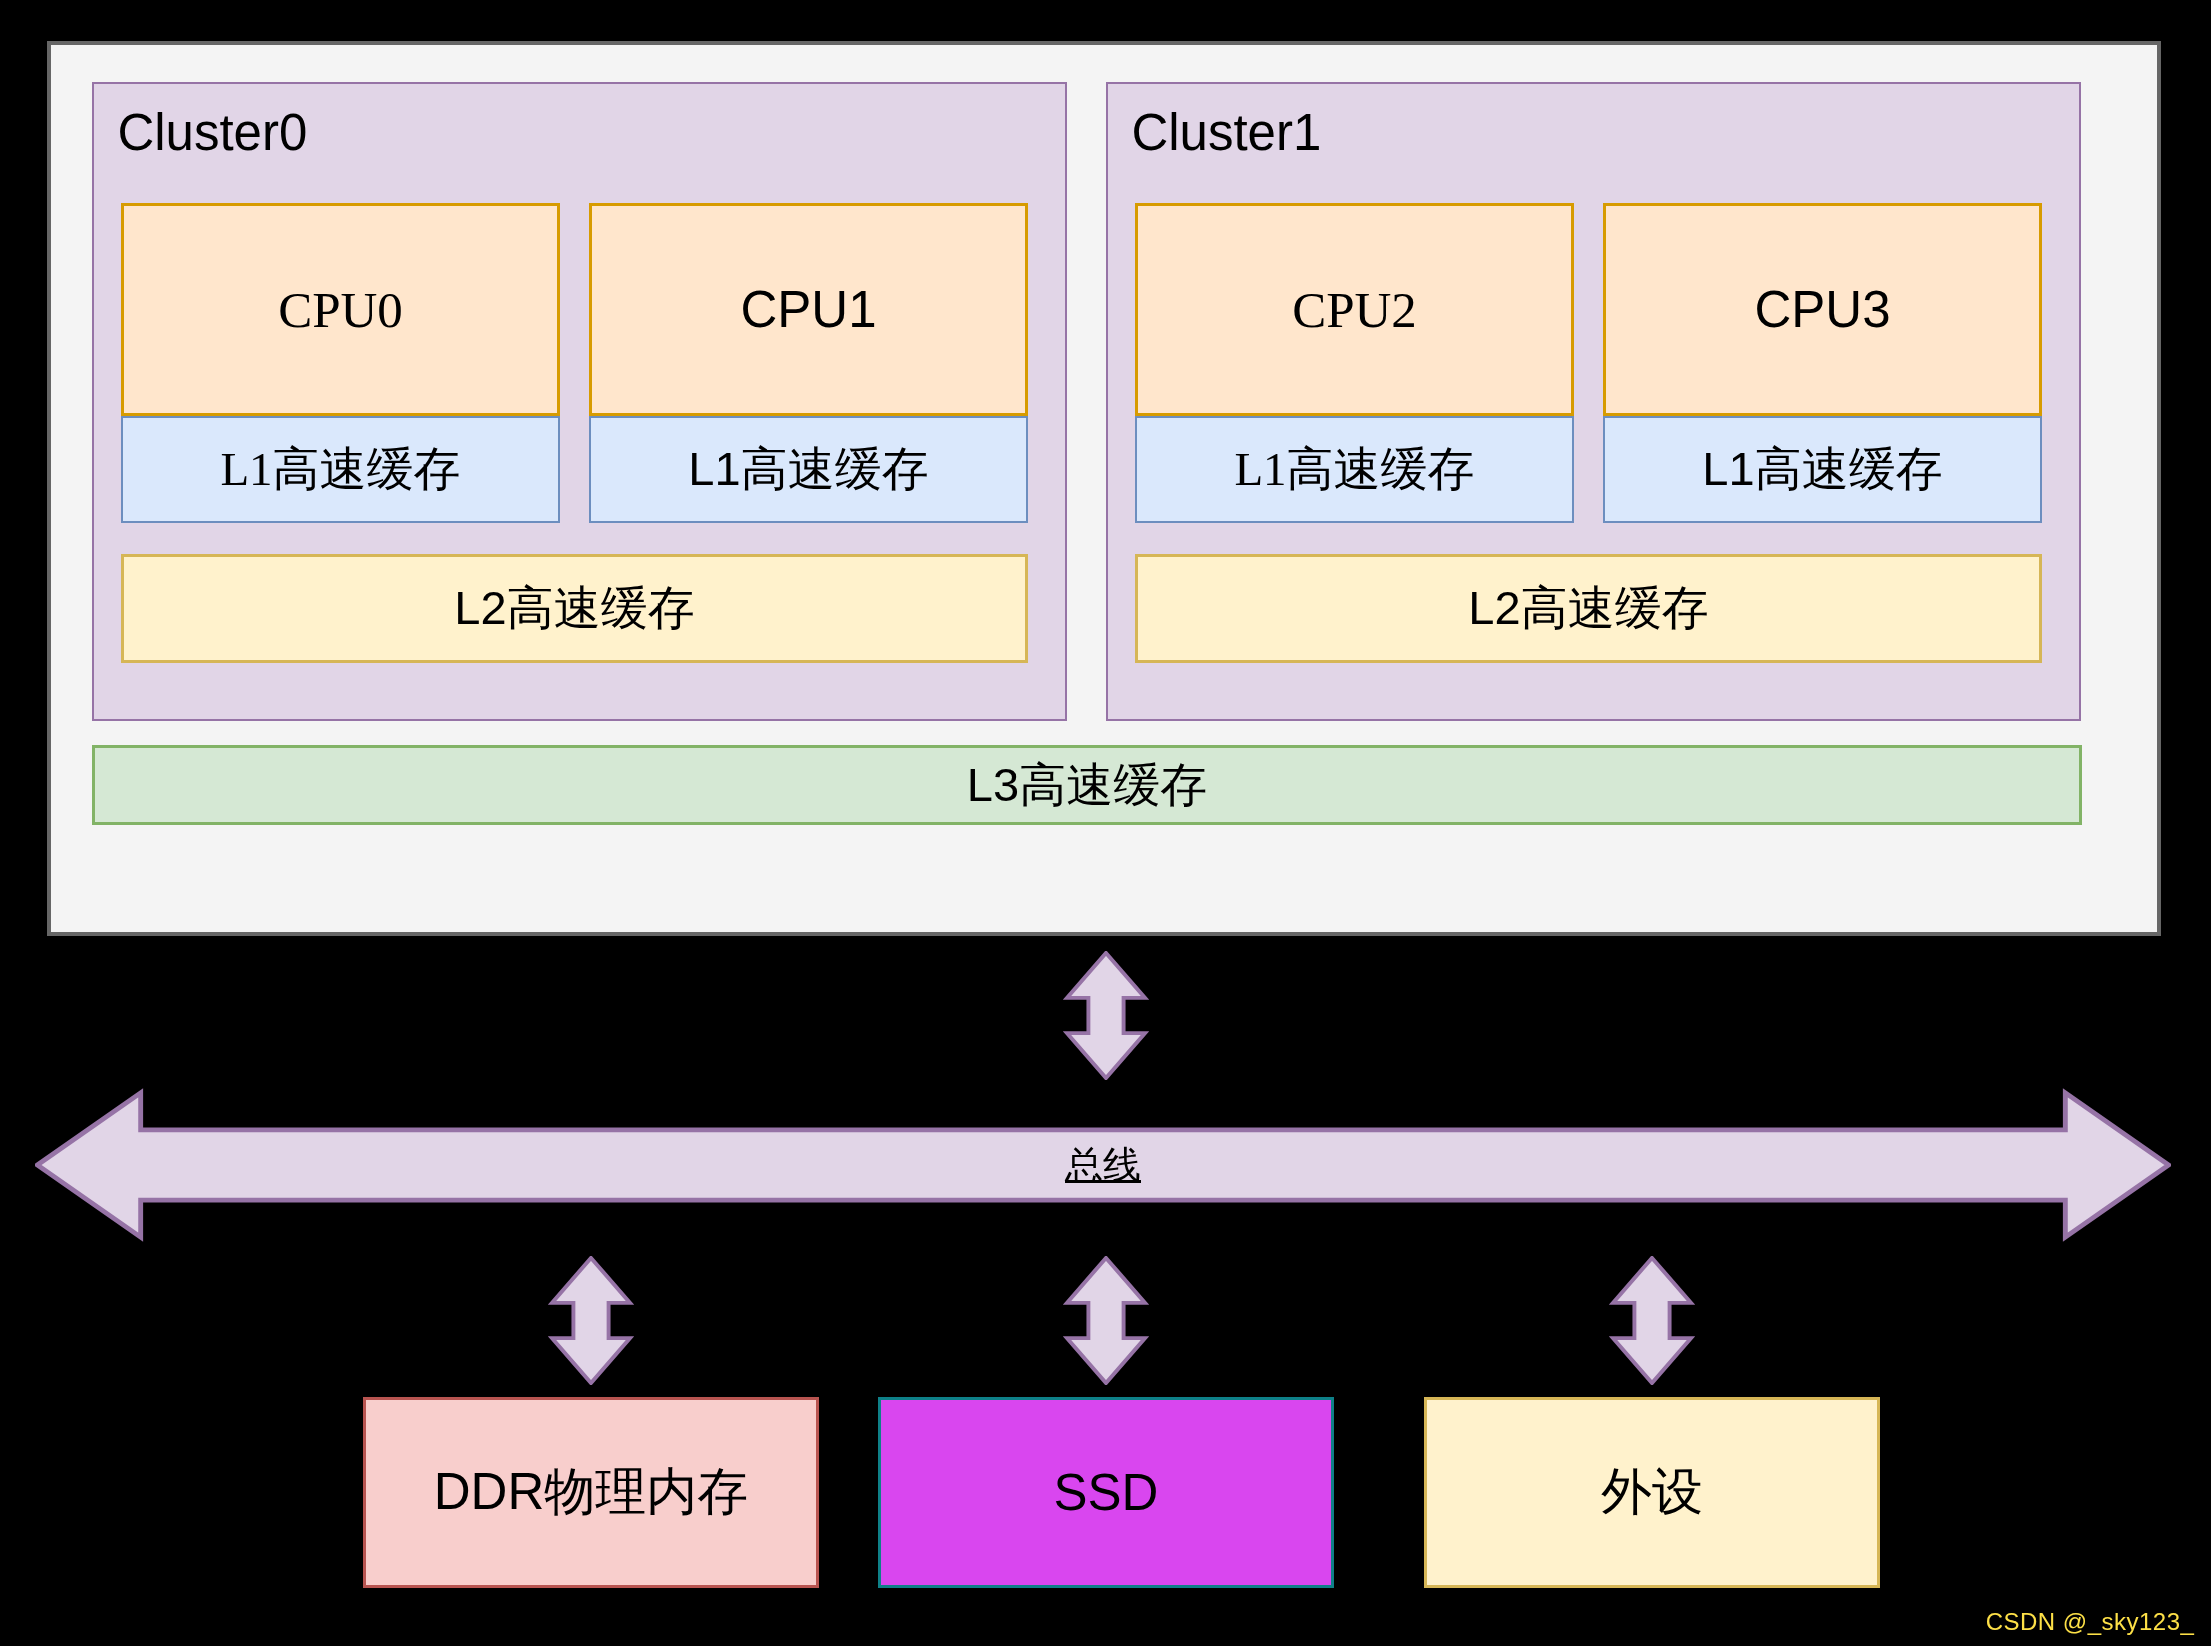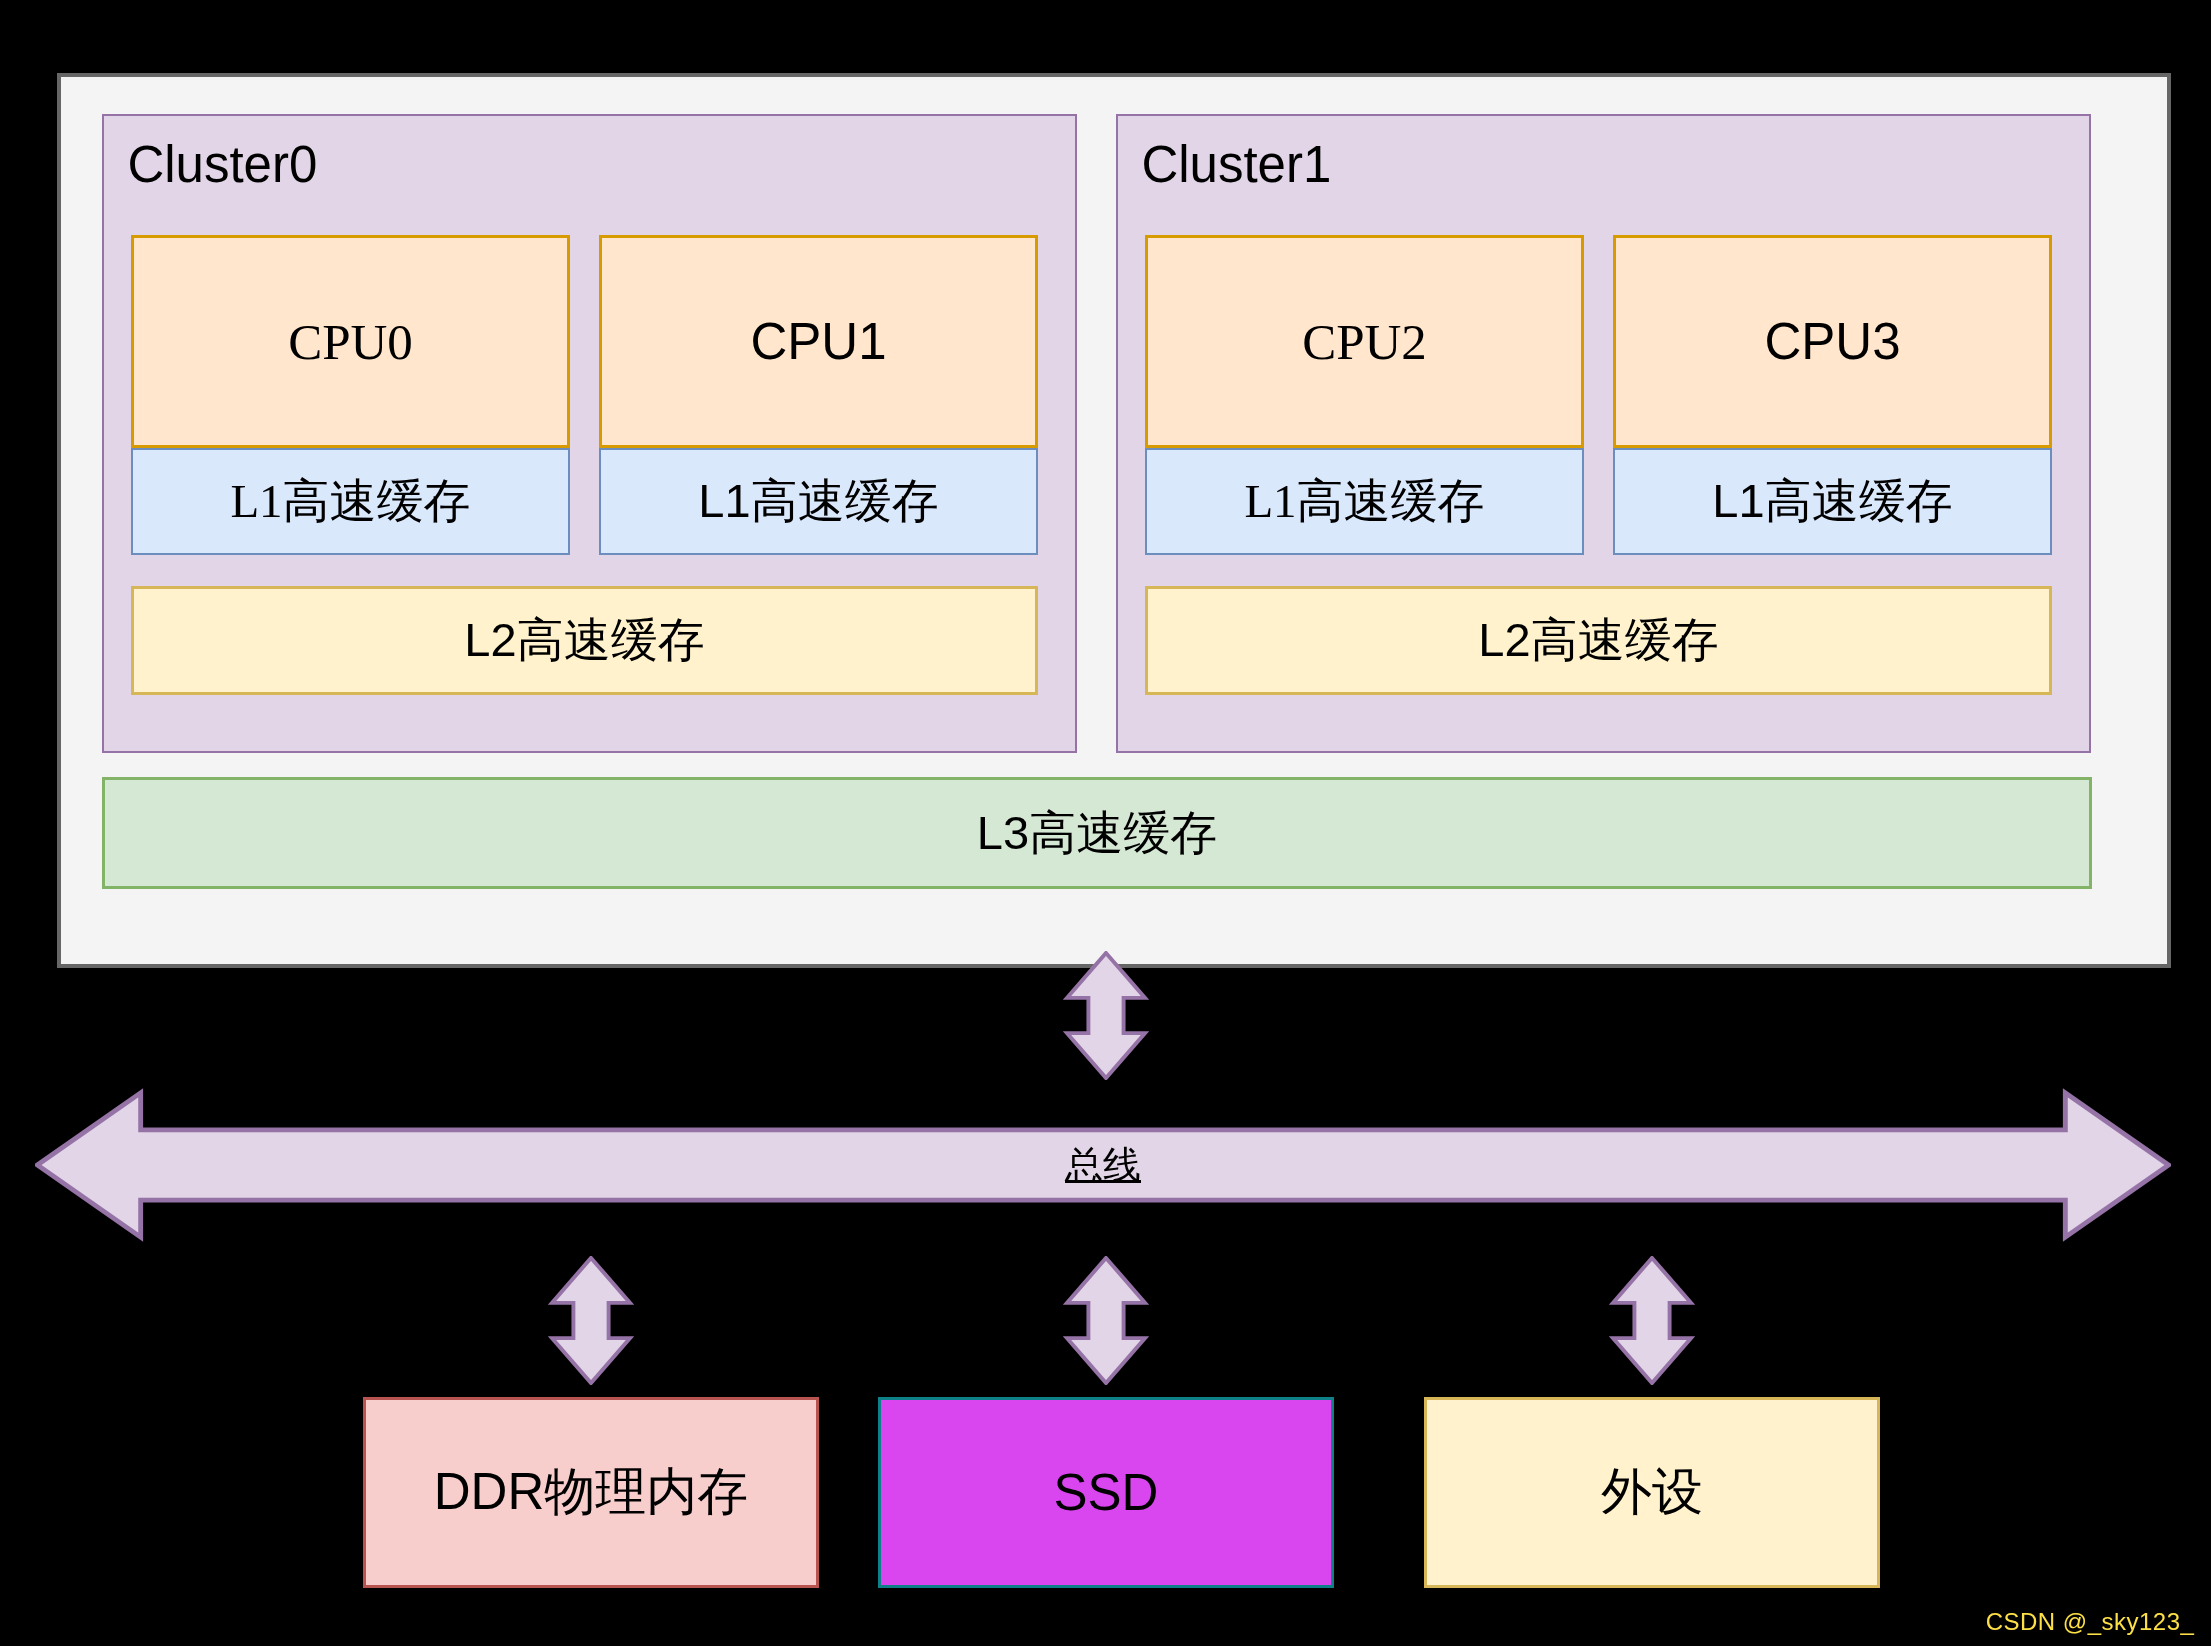--- a/index.html
+++ b/index.html
@@ -12,28 +12,27 @@
     height: 1646px;
     position: relative;
     overflow: hidden;
     font-family: "Liberation Sans", "DejaVu Sans", sans-serif;
     color: #000000;
   }
 
   
   .soc-card {
     position: absolute;
-    left: 57px;
+    left: 47px;
     top: 41px;
     width: 2114px;
     height: 895px;
     background: #f4f4f4;
     border: 4.9px solid #666666;
     box-sizing: border-box;
-    margin-top: 32px;
   }
 
   
   .cluster {
     position: absolute;
     top: 37px;
     width: 975px;
     height: 639px;
     background: #e1d5e7;
     border: 2.9px solid #9673a6;
@@ -96,21 +95,21 @@
     justify-content: center;
     font-size: 47px;
   }
 
   
   .l3-box {
     position: absolute;
     left: 41px;
     top: 700px;
     width: 1990px;
-    height: 112px;
+    height: 80px;
     background: #d5e8d4;
     border: 3.9px solid #82b366;
     box-sizing: border-box;
     display: flex;
     align-items: center;
     justify-content: center;
     font-size: 47px;
   }
 
   

